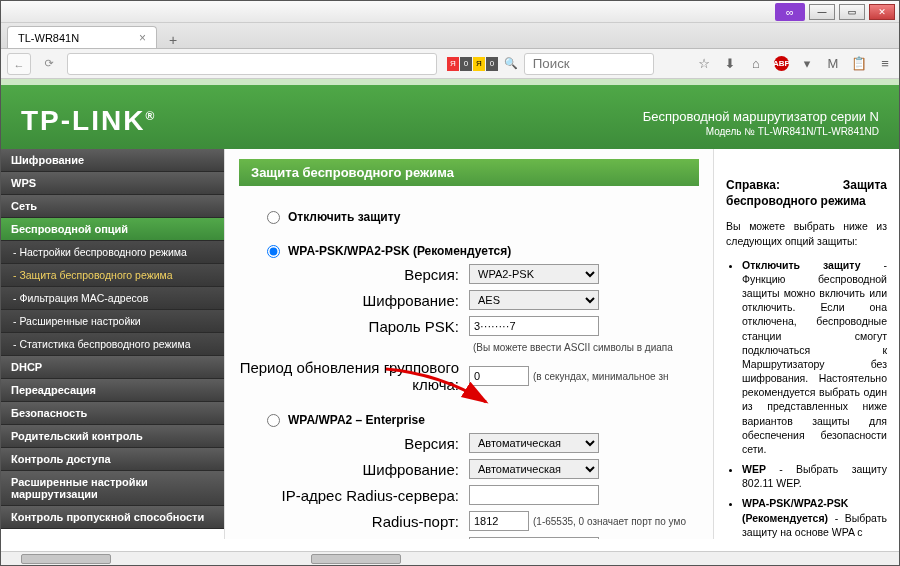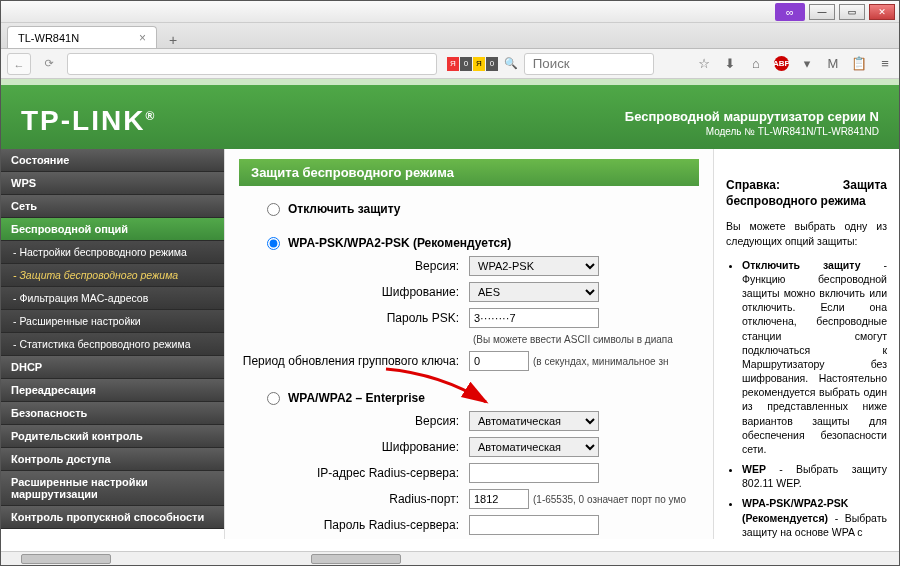--- a/index.html
+++ b/index.html
@@ -34,26 +34,26 @@
 .logo { font-size: 28px; font-weight: bold; letter-spacing: 2px; }
 .logo sup { font-size: 12px; }
 .hdr-right { text-align: right; font-size: 13px; }
 .hdr-sub { font-size: 10px; margin-top: 2px; }
 
 .router-body { display: flex; height: 390px; }
 .sidebar { width: 223px; background: #fff; overflow-y: auto; flex-shrink: 0; }
 .sidebar-item { background: linear-gradient(#5e5e5e,#3f3f3f); color: #fff; padding: 5px 10px; border-bottom: 1px solid #2a2a2a; cursor: pointer; font-size: 11px; font-weight: bold; }
 .sidebar-item.sub { background: linear-gradient(#4a4a4a,#383838); padding-left: 12px; font-weight: normal; font-size: 10.5px; }
 .sidebar-item.active { background: linear-gradient(#52a84a,#3d8c3a); }
-.sidebar-item.sub.active { color: #f0d060; background: linear-gradient(#4a4a4a,#383838); font-style: italic; }
+.sidebar-item.sub.active { color: #f0d060; background: linear-gradient(#4a4a4a,#383838); }
 
 .main-content { flex: 1; padding: 10px 14px; overflow-y: auto; border-left: 1px solid #ddd; border-right: 1px solid #ddd; background: #fdfdfd; }
-.section-title { background: linear-gradient(#6ab84a,#4d9a3f); color: #fff; padding: 6px 12px; font-size: 13px; font-weight: bold; margin-bottom: 16px; }
+.section-title { background: linear-gradient(#6ab84a,#4d9a3f); color: #fff; padding: 6px 12px; font-size: 13px; font-weight: bold; margin-bottom: 24px; }
 .form-row { display: flex; align-items: center; margin-bottom: 6px; }
-.form-label { width: 230px; text-align: right; padding-right: 10px; font-size: 12px; }
+.form-label { width: 230px; text-align: right; padding-right: 10px; font-size: 15px; }
 .form-label.bold { font-weight: bold; font-size: 12px; }
 .radio { margin-right: 8px; }
 select, input[type=text] { border: 1px solid #999; height: 20px; font-size: 11px; padding: 0 4px; }
 select { width: 130px; }
 input[type=text] { width: 60px; }
 input.wide { width: 130px; }
 .hint { font-size: 10px; color: #444; margin-left: 4px; white-space: nowrap; }
 .indent { margin-left: 28px; }
 
 .help-panel { width: 185px; padding: 28px 12px; overflow-y: auto; font-size: 10.5px; line-height: 1.35; }
@@ -111,29 +111,29 @@
     <span class="tb-icon">M</span>
     <span class="tb-icon">📋</span>
     <span class="tb-icon">≡</span>
   </div>
 </div>
 
 <div class="router-page">
   <div class="router-header">
     <div class="logo"><span>TP-LINK</span><sup>®</sup></div>
     <div class="hdr-right">
-      <div style="font-weight:bold">Беспроводной маршрутизатор серии N</div>
+      <div style="font-weight:normal">Беспроводной маршрутизатор серии N</div>
       <div class="hdr-sub">Модель № TL-WR841N/TL-WR841ND</div>
     </div>
   </div>
 
   <div class="router-body">
 
     <div class="sidebar" id="sidebar">
-        <div class="sidebar-item">Состояние</div>
+        <div class="sidebar-item">Шифрование</div>
         <div class="sidebar-item">WPS</div>
         <div class="sidebar-item">Сеть</div>
         <div class="sidebar-item active">Беспроводной опций</div>
         <div class="sidebar-item sub">- Настройки беспроводного режима</div>
         <div class="sidebar-item sub active">- Защита беспроводного режима</div>
         <div class="sidebar-item sub">- Фильтрация MAC-адресов</div>
         <div class="sidebar-item sub">- Расширенные настройки</div>
         <div class="sidebar-item sub">- Статистика беспроводного режима</div>
         <div class="sidebar-item">DHCP</div>
         <div class="sidebar-item">Переадресация</div>
@@ -203,21 +203,21 @@
         </div>
       <div class="form-row">
           <span class="form-label">Пароль Radius-сервера:</span>
           <input type="text" class="wide" value="" style="">
         </div>
 
     </div>
 
     <div class="help-panel">
       <div class="help-title">Справка: Защита беспроводного режима</div>
-      <p style="text-align:justify;margin-bottom:10px">Вы можете выбрать одну из следующих опций защиты:</p>
+      <p style="text-align:justify;margin-bottom:10px">Вы можете выбрать ниже из следующих опций защиты:</p>
       <ul id="help-list">
           <li><b>Отключить защиту</b> - Функцию беспроводной защиты можно включить или отключить. Если она отключена, беспроводные станции смогут подключаться к Маршрутизатору без шифрования. Настоятельно рекомендуется выбрать один из представленных ниже вариантов защиты для обеспечения безопасности сети.</li>
           <li><b>WEP</b> - Выбрать защиту 802.11 WEP.</li>
           <li><b>WPA-PSK/WPA2-PSK (Рекомендуется)</b> - Выбрать защиту на основе WPA с</li>
         </ul>
     </div>
   </div>
 
   <div class="red-arrow">
     <svg width="120" height="50">

